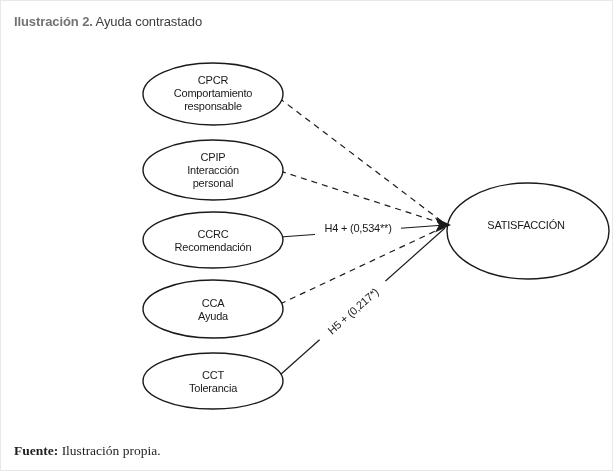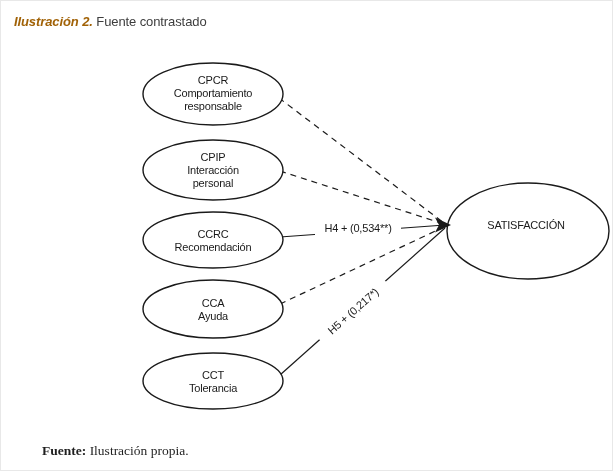--- a/index.html
+++ b/index.html
@@ -21,35 +21,33 @@
     position: absolute;
     left: 13px;
     top: 13px;
     font-size: 13px;
     color: #3d3d3d;
     letter-spacing: -0.1px;
     white-space: nowrap;
   }
   .figure-title .bold {
     font-weight: bold;
-    color: #a16207;
-    font-style: italic;
+    color: #737373;
   }
   .source-note {
     position: absolute;
     left: 13px;
     top: 442px;
     font-family: "Liberation Serif", serif;
     font-size: 13.5px;
     color: #1f1f1f;
     white-space: nowrap;
   }
   .source-note .bold {
     font-weight: bold;
-    margin-left: 28px;
   }
   svg.diagram {
     position: absolute;
     left: 0;
     top: 0;
   }
   svg.diagram text {
     font-family: "Liberation Sans", sans-serif;
     font-size: 11px;
     fill: #1a1a1a;
@@ -75,21 +73,21 @@
   svg.diagram .arrowhead {
     fill: #1a1a1a;
     stroke: none;
   }
 </style>
 </head>
 <body>
 
 <div id="page">
 
-  <div class="figure-title"><span class="bold">Ilustración 2.</span><span> Fuente contrastado</span></div>
+  <div class="figure-title"><span class="bold">Ilustración 2.</span><span> Ayuda contrastado</span></div>
 
   <svg class="diagram" width="613" height="471" viewBox="0 0 613 471">
 
     <line class="edge dashed" x1="278" y1="97" x2="443" y2="222"></line>
     <line class="edge dashed" x1="279" y1="170" x2="443" y2="223"></line>
     <line class="edge" x1="279" y1="236" x2="444" y2="224"></line>
     <line class="edge dashed" x1="279" y1="303" x2="443" y2="226"></line>
     <line class="edge" x1="279" y1="374" x2="444" y2="227"></line>
 
     <rect class="label-bg" x="314" y="219" width="86" height="16"></rect>

